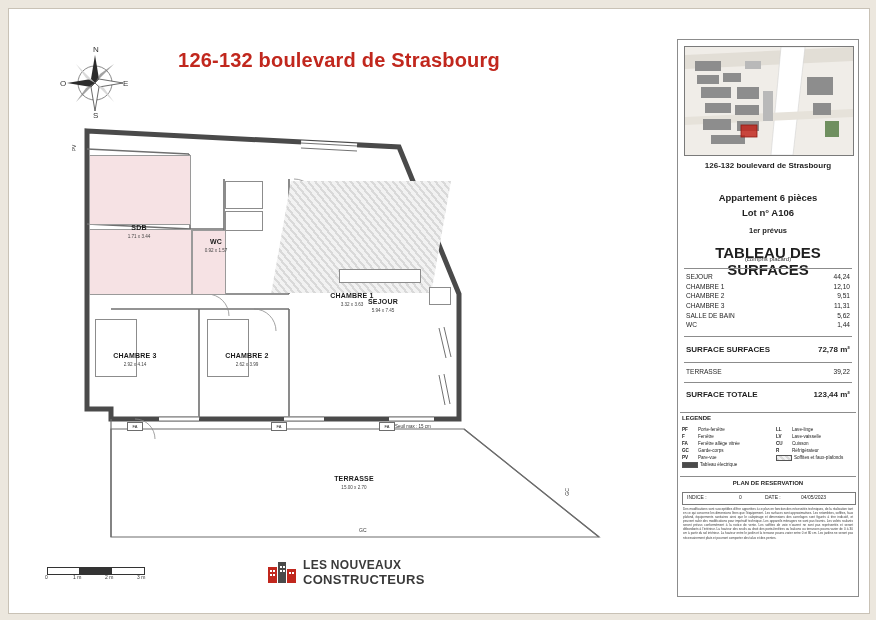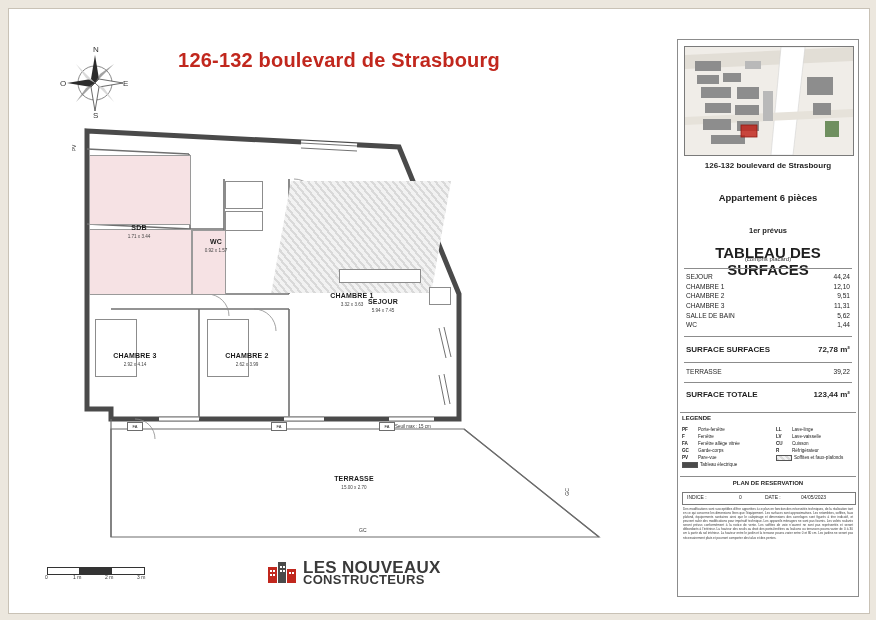--- a/index.html
+++ b/index.html
@@ -39,21 +39,21 @@
   .furn{position:absolute;border:1px solid #8c8c8c;background:#fff;}
   .dim{position:absolute;font-size:4.5px;color:#333;}
   .smallbox{position:absolute;border:1px solid #6d6d6d;background:#fff;font-size:4px;color:#222;text-align:center;}
   
   .scalebar{position:absolute;left:38px;top:558px;width:130px;height:14px;}
   .scalebar .seg{position:absolute;top:0;height:6px;border:1px solid #333;}
   .scalebar .t{position:absolute;top:7px;font-size:5px;color:#333;}
   
   .logo{position:absolute;left:258px;top:546px;width:190px;height:36px;}
   .logo .mark{position:absolute;left:0;top:2px;width:30px;height:28px;}
-  .logo .l1{position:absolute;left:36px;top:3px;font-size:17px;font-weight:bold;color:#3a3a3a;letter-spacing:.3px;}
+  .logo .l1{position:absolute;left:36px;top:3px;font-size:12px;font-weight:bold;color:#3a3a3a;letter-spacing:.3px;}
   .logo .l2{position:absolute;left:36px;top:17px;font-size:13px;font-weight:bold;color:#3a3a3a;letter-spacing:.3px;}
   
   #panel{position:absolute;left:668px;top:30px;width:180px;height:556px;border:1px solid #8c8c8c;background:#fff;}
   .locmap{position:absolute;left:6px;top:6px;width:168px;height:108px;border:1px solid #7a7a7a;background:#f3f1ee;overflow:hidden;}
   .addr{position:absolute;left:0;top:120px;width:180px;text-align:center;font-size:8px;font-weight:bold;color:#1f1f1f;line-height:1.55;}
   .apt{position:absolute;left:0;top:150px;width:180px;text-align:center;font-size:9.5px;font-weight:bold;color:#1f1f1f;line-height:1.6;}
   .floor{position:absolute;left:0;top:186px;width:180px;text-align:center;font-size:7.5px;font-weight:bold;color:#1f1f1f;}
   .tab-title{position:absolute;left:0;top:204px;width:180px;text-align:center;font-size:15px;font-weight:bold;color:#1f1f1f;}
   .tab-sub{position:absolute;left:0;top:216px;width:180px;text-align:center;font-size:6px;color:#333;}
   .hr{position:absolute;background:#8c8c8c;height:1px;}
@@ -278,20 +278,21 @@
         <rect x="56" y="78" width="16" height="12" fill="none" stroke="#8d1a12" stroke-width="0.8"></rect>
       </svg>
     </div>
 
     <div class="addr">
       <div>126-132 boulevard de Strasbourg</div>
     </div>
 
     <div class="apt">
       <div>Appartement 6 pièces</div>
+      <div>Lot n° A106</div>
     </div>
 
     <div class="floor">1er prévus</div>
 
     <div class="tab-title">TABLEAU DES SURFACES</div>
     <div class="tab-sub">(compris placard)</div>
 
     <div class="hr" style="left:6px;top:228px;width:168px;"></div>
 
     <table class="surf">

